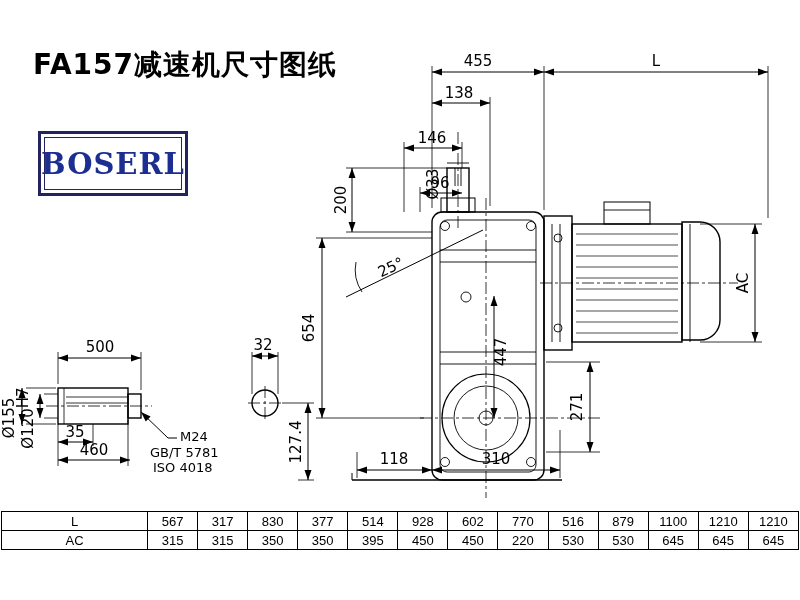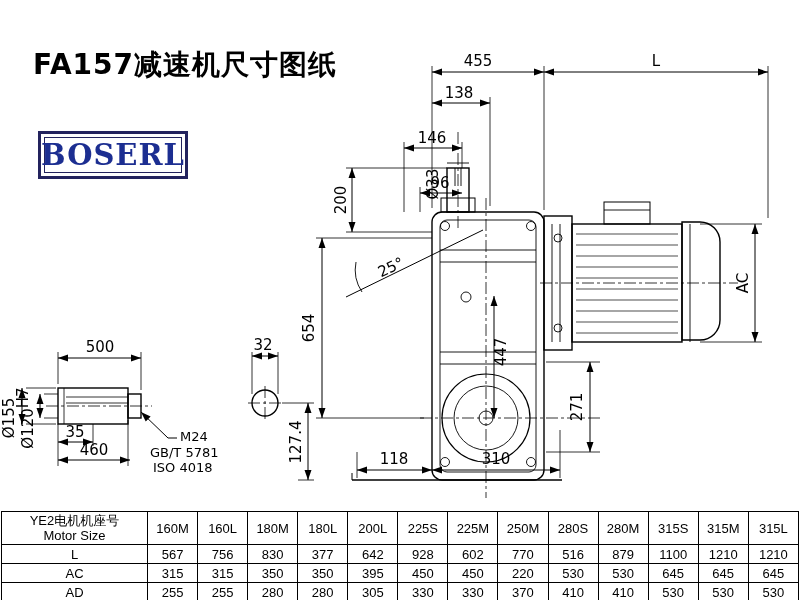--- a/index.html
+++ b/index.html
@@ -7,21 +7,21 @@
     width:800px; height:600px; position:relative; background:#fff;
     font-family:"Liberation Sans", sans-serif; overflow:hidden; color:#000;
   }
   .title {
     position:absolute; left:33px; top:6px;
     font-size:28px; font-weight:bold; letter-spacing:1px;
     font-family:"DejaVu Sans", sans-serif;
     margin-top:40px;
   }
   .logo {
-    position:absolute; left:38px; top:131px; width:150px; height:48px;
+    position:absolute; left:38px; top:131px; width:150px; height:65px;
     border:3px solid #23235e; box-sizing:border-box; padding:3px; background:#fff;
   }
   .logo-inner {
     width:100%; height:100%; box-sizing:border-box; border:1px solid #23235e;
     display:flex; align-items:center; justify-content:center;
   }
   .logo-text {
     font-family:"DejaVu Serif", serif; font-size:29px; font-weight:bold;
     color:#1c2e91; letter-spacing:1px;
   }
@@ -240,46 +240,27 @@
       <col>
       <col>
       <col>
       <col>
       <col>
       <col>
       <col>
       <col>
   </colgroup>
   <tbody>
-      <tr class="hdr">
-    <th>
-      <div>YE2电机机座号</div>
-      <div>Motor Size</div>
-    </th>
-    <th>160M</th>
-    <th>160L</th>
-    <th>180M</th>
-    <th>180L</th>
-    <th>200L</th>
-    <th>225S</th>
-    <th>225M</th>
-    <th>250M</th>
-    <th>280S</th>
-    <th>280M</th>
-    <th>315S</th>
-    <th>315M</th>
-    <th>315L</th>
-  </tr>
   <tr class="data">
     <th>L</th>
     <td>567</td>
-    <td>756</td>
+    <td>317</td>
     <td>830</td>
     <td>377</td>
-    <td>642</td>
+    <td>514</td>
     <td>928</td>
     <td>602</td>
     <td>770</td>
     <td>516</td>
     <td>879</td>
     <td>1100</td>
     <td>1210</td>
     <td>1210</td>
   </tr>
   <tr class="data">
@@ -291,30 +272,14 @@
     <td>395</td>
     <td>450</td>
     <td>450</td>
     <td>220</td>
     <td>530</td>
     <td>530</td>
     <td>645</td>
     <td>645</td>
     <td>645</td>
   </tr>
-  <tr class="data">
-    <th>AD</th>
-    <td>255</td>
-    <td>255</td>
-    <td>280</td>
-    <td>280</td>
-    <td>305</td>
-    <td>330</td>
-    <td>330</td>
-    <td>370</td>
-    <td>410</td>
-    <td>410</td>
-    <td>530</td>
-    <td>530</td>
-    <td>530</td>
-  </tr>
 </tbody>
   </table>
 
 </body></html>

